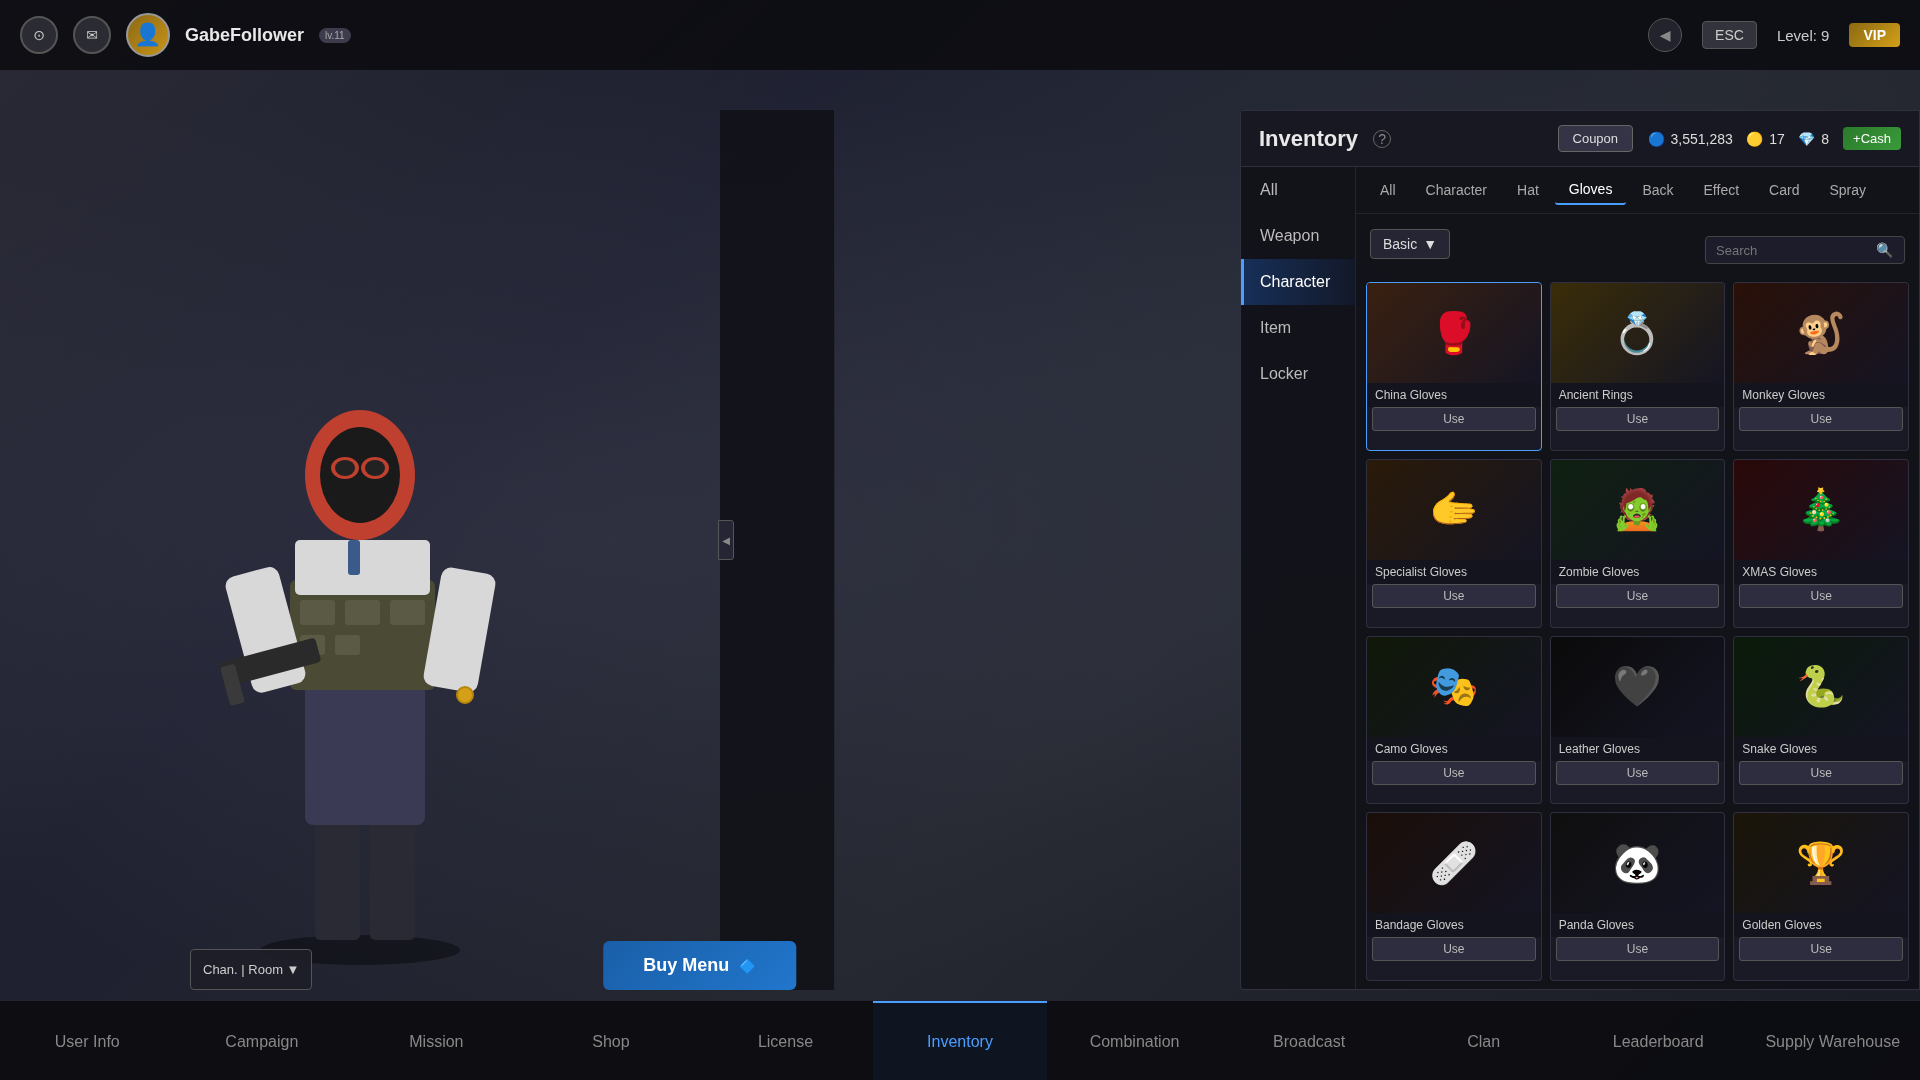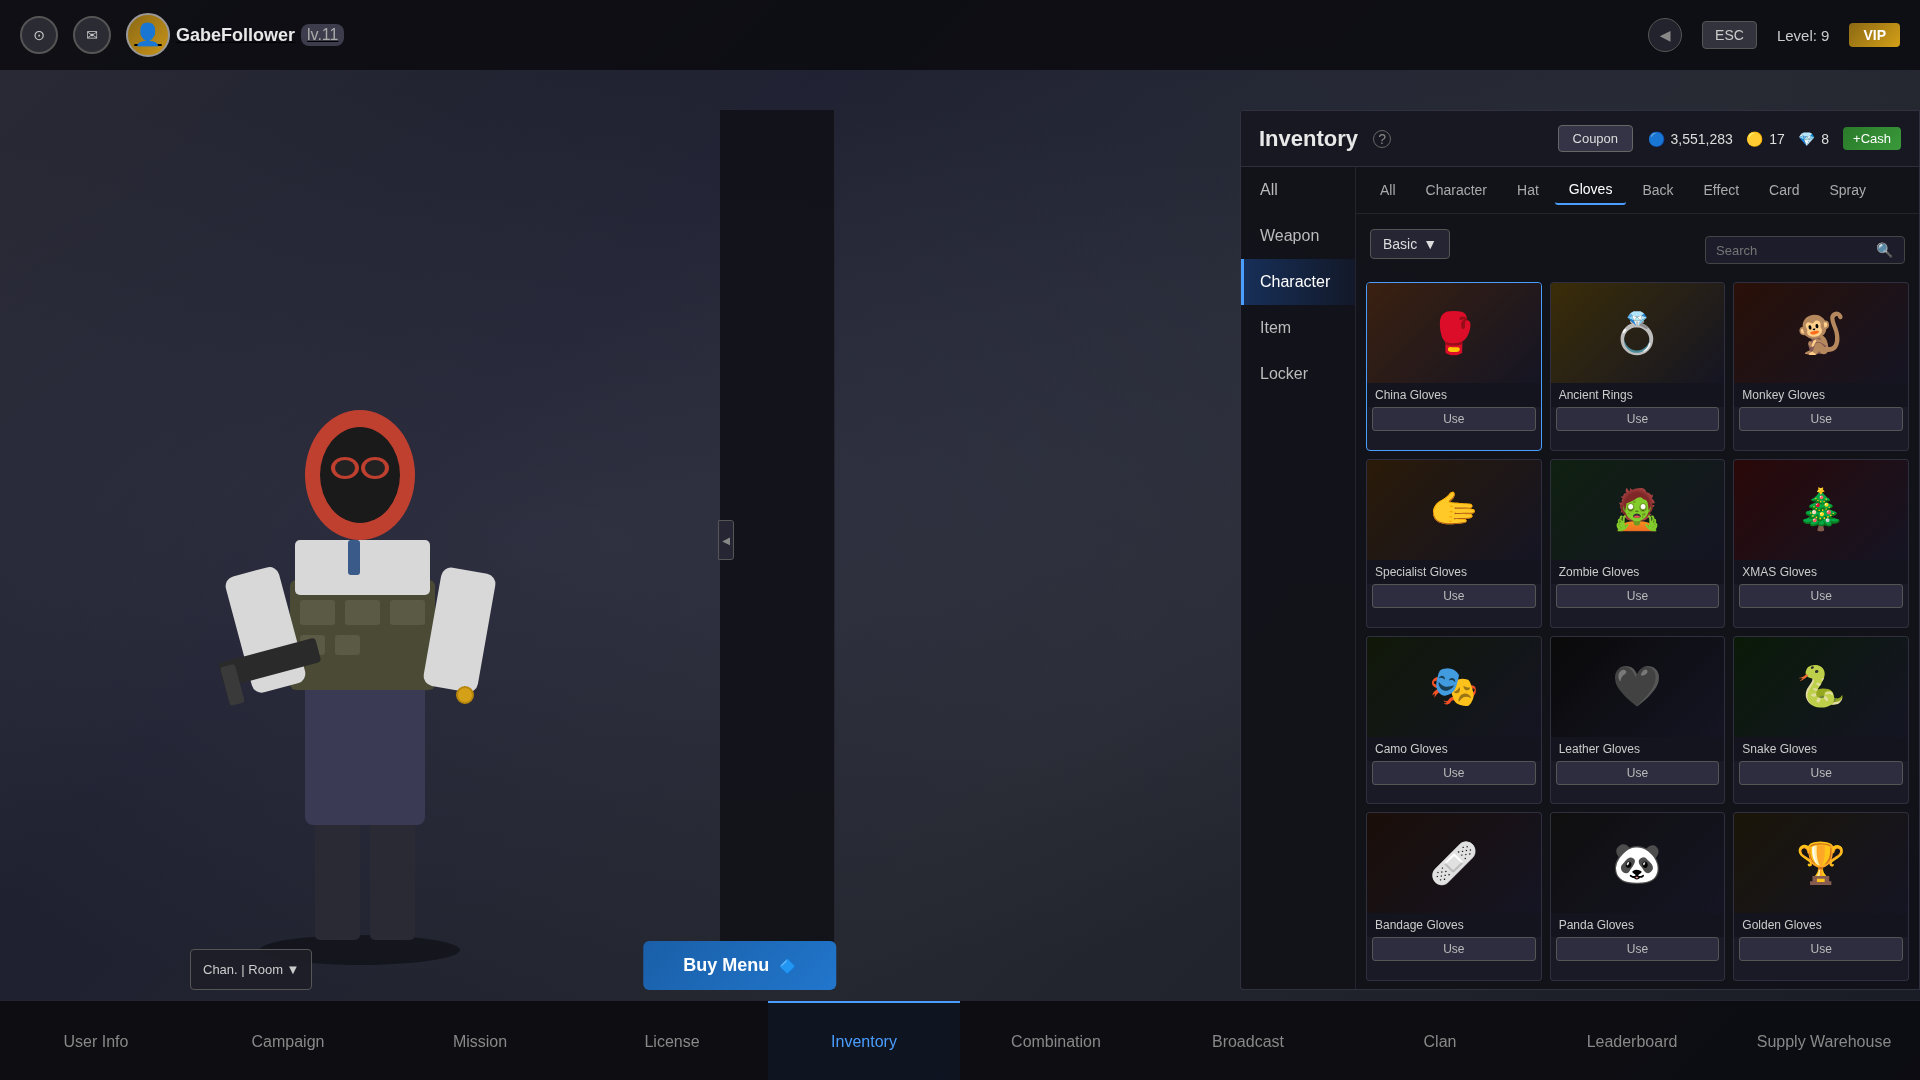--- a/index.html
+++ b/index.html
@@ -55,22 +55,21 @@
       background: rgba(50,50,60,0.8);
       display: flex; align-items: center; justify-content: center;
       cursor: pointer;
       color: #ccc;
       font-size: 14px;
     }
 
     .avatar-area {
       display: flex;
       align-items: center;
-      gap: 6px;
-      text-decoration: underline;
+      gap: 15px;
     }
 
     .avatar-img {
       width: 44px; height: 44px;
       border-radius: 50%;
       background: linear-gradient(135deg, #8B6914, #C8941A);
       display: flex; align-items: center; justify-content: center;
       font-size: 18px;
       border: 2px solid #999;
       overflow: hidden;
@@ -83,21 +82,21 @@
 
     .username {
       color: #e8e8e8;
       font-size: 18px;
       font-weight: bold;
     }
 
     .level-badge {
       background: rgba(80,80,100,0.7);
       color: #aaa;
-      font-size: 16px;
+      font-size: 10px;
       padding: 2px 6px;
       border-radius: 8px;
     }
 
     .top-bar-right {
       margin-left: auto;
       display: flex;
       align-items: center;
       gap: 20px;
     }
@@ -176,21 +175,21 @@
       font-size: 13px;
       padding: 12px 12px;
       border-radius: 4px;
       cursor: pointer;
     }
 
     
     .buy-menu-btn {
       position: absolute;
       bottom: 90px;
-      left: 740px;
+      left: 700px;
       transform: translateX(-50%);
       background: linear-gradient(135deg, #1a5fa8, #2176cc);
       color: #fff;
       font-size: 18px;
       font-weight: bold;
       padding: 14px 40px;
       border-radius: 6px;
       cursor: pointer;
       border: none;
       display: flex;
@@ -706,20 +705,21 @@
           </div>
         </div>
     </div>
   </div>
 </div>
 
 <div class="bottom-nav">
 <div class="nav-item">User Info</div>
     <div class="nav-item">Campaign</div>
     <div class="nav-item">Mission</div>
+    <div class="nav-item">Shop</div>
     <div class="nav-item">License</div>
     <div class="nav-item active">Inventory</div>
     <div class="nav-item">Combination</div>
     <div class="nav-item">Broadcast</div>
     <div class="nav-item">Clan</div>
     <div class="nav-item">Leaderboard</div>
     <div class="nav-item">Supply Warehouse</div>
   </div>
 
 <div class="bottom-logo">COUNTER-STRIKE 2</div>

